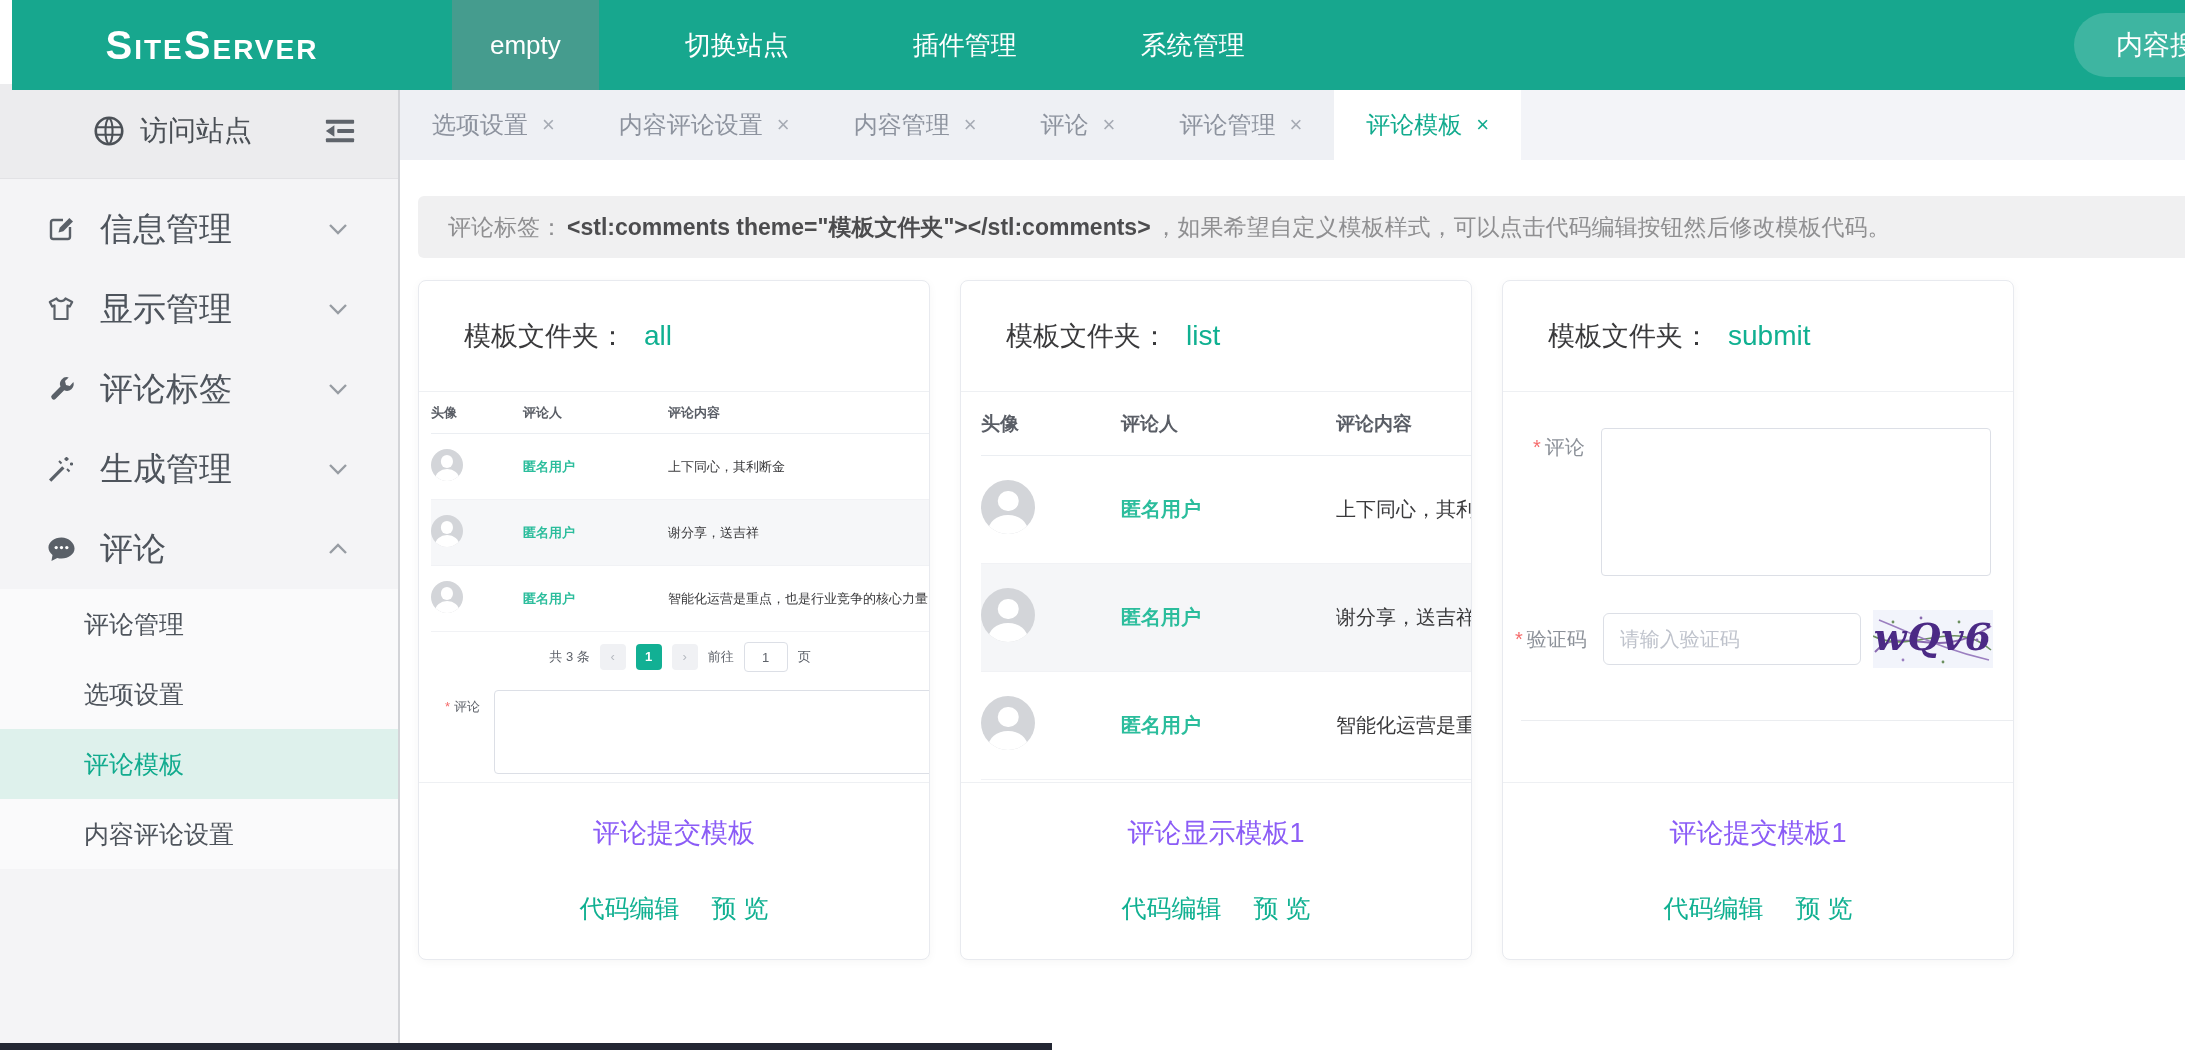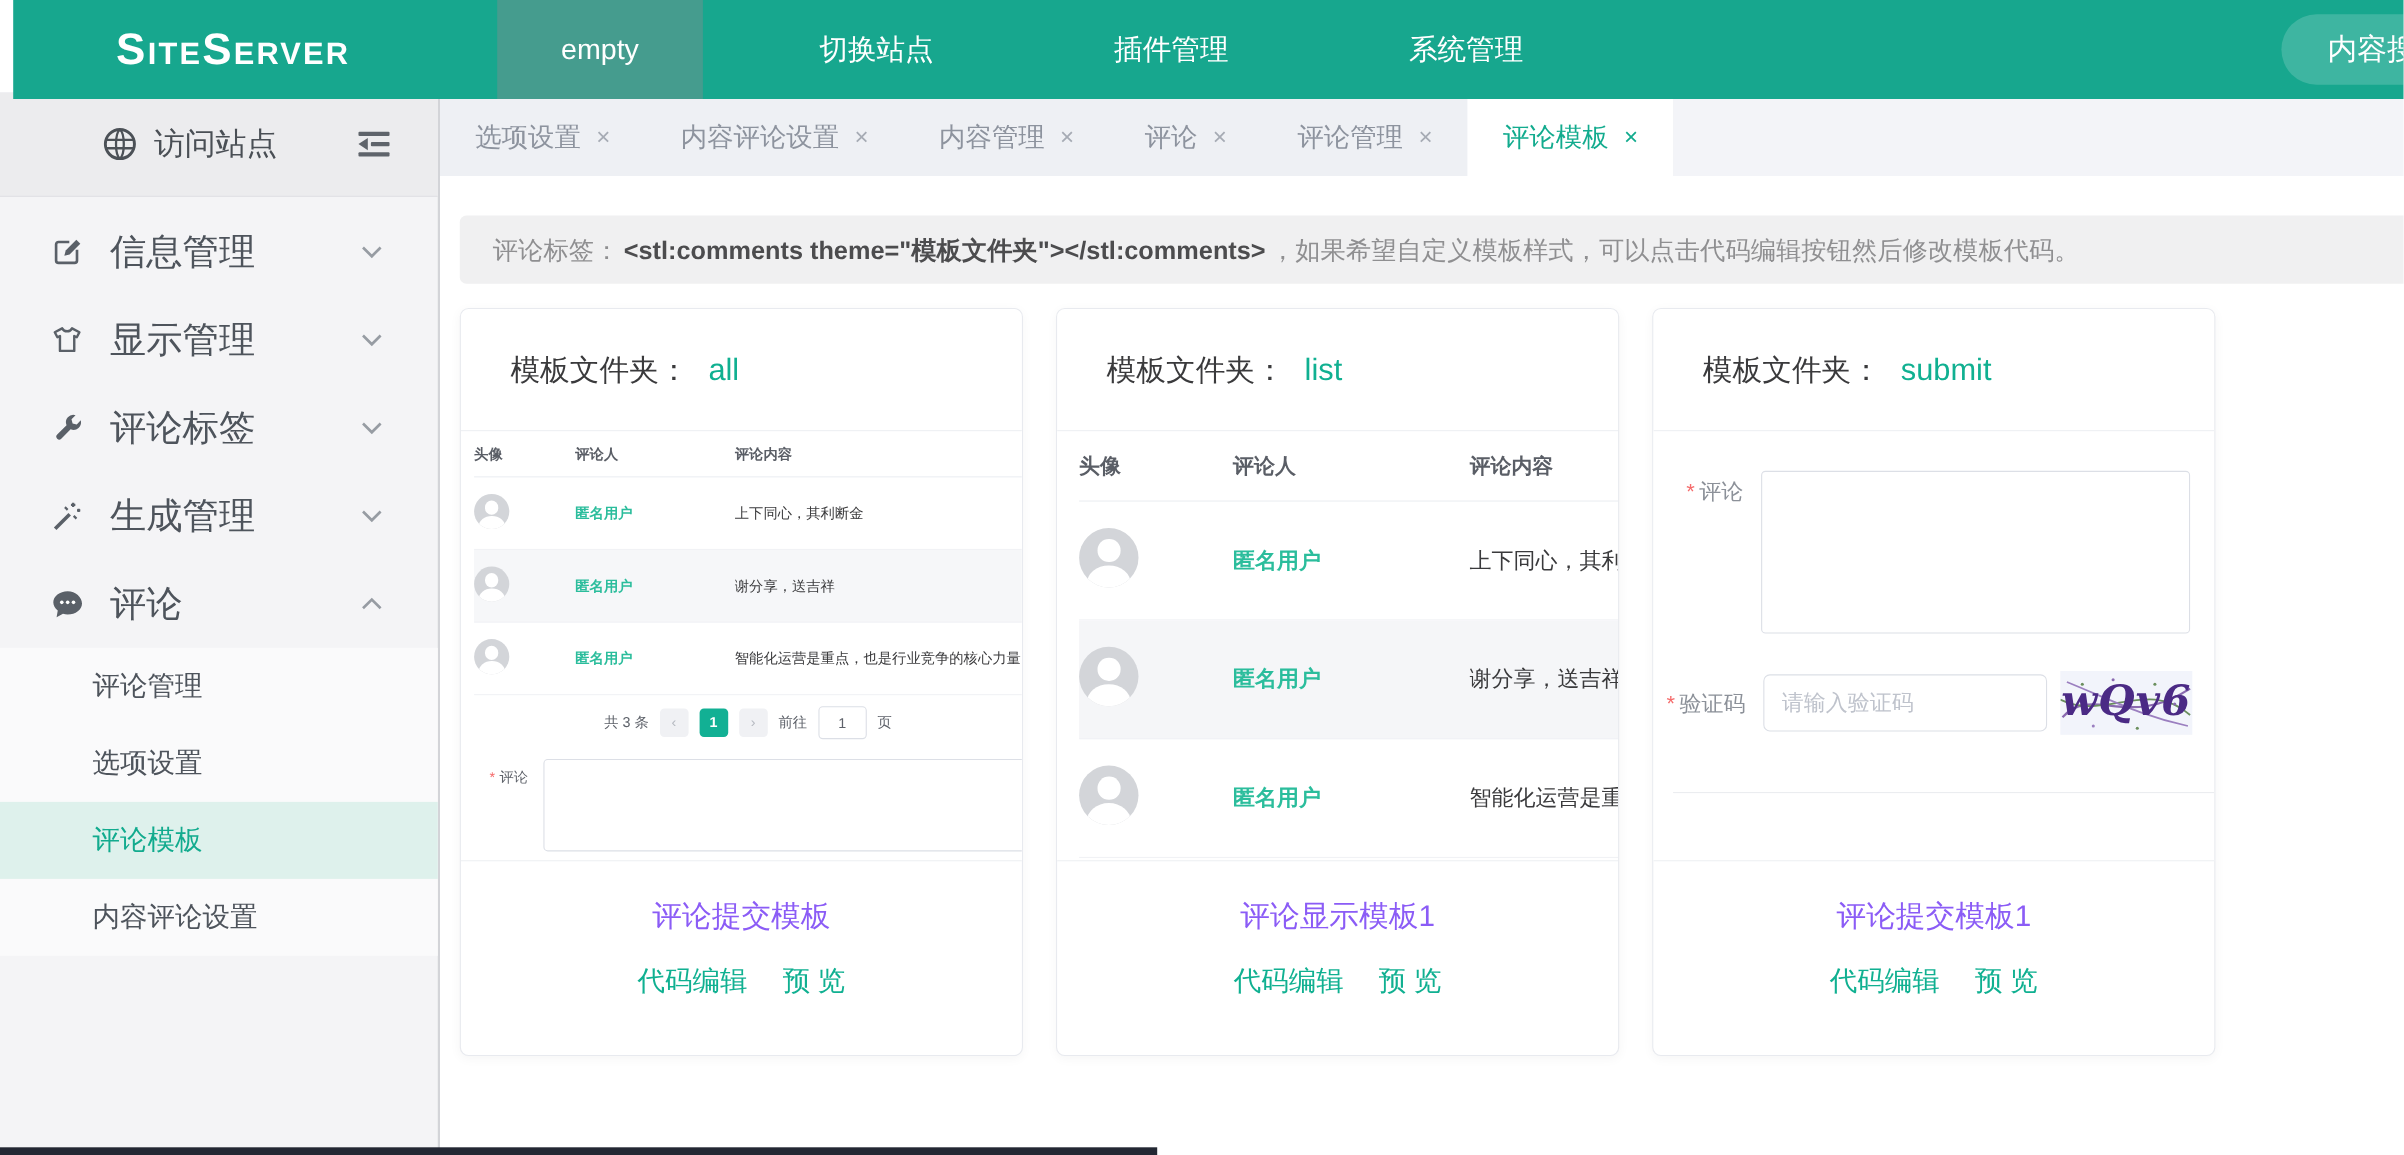--- a/index.html
+++ b/index.html
@@ -4,21 +4,21 @@
 <style>
   * { margin:0; padding:0; box-sizing:border-box; }
   html,body { width:2185px; height:1050px; overflow:hidden; }
   body { font-family:"Liberation Sans","DejaVu Sans",sans-serif; background:#fff; position:relative; color:#333; }
   [data-interactable="true"]{ cursor:pointer; }
 
   
   .app-header{ position:absolute; top:0; left:12px; width:100%; height:90px; background:#17a78e; display:flex; align-items:center; z-index:6; }
   .logo{ width:400px; text-align:center; color:#fff; font-weight:bold; font-size:40px; letter-spacing:2px; font-variant:small-caps; }
   .top-nav{ display:flex; height:100%; margin-left:40px; }
-  .nav-item{ line-height:90px; padding:0 58px; margin-right:48px; color:#fff; font-size:26px;text-align:center; }
+  .nav-item{ line-height:90px; padding:0 38px; margin-right:48px; color:#fff; font-size:26px;text-align:center; }
   .nav-item.active{ background:#459c8e; }
   .search-pill{ position:absolute; right:-70px; top:13px; height:64px; line-height:64px; padding:0 70px 0 42px; border-radius:32px; background:rgba(255,255,255,.17); color:#fff; font-size:27px; }
 
   
   .sidebar{ position:absolute; top:84px; left:0; bottom:0; width:400px; background:#f4f4f6; border-right:2px solid #d3d4d8; z-index:5; }
   .site-access{ height:95px; background:#ececee; border-bottom:1px solid #e2e2e5; display:flex; align-items:center; padding:0 42px 0 92px; }
   .site-access .sa-label{ font-size:28px; color:#4a4f55; margin-left:14px; }
   .site-access .collapse{ margin-left:auto; display:flex; }
   .menu{ padding-top:10px; }
   .menu-item{ height:80px; display:flex; align-items:center; padding:0 50px 0 44px; color:#4e545c; font-size:33px; }
@@ -40,21 +40,21 @@
   .notice{ margin:36px -30px 0 18px; height:62px; background:#f0f0f1; border-radius:6px; display:flex; align-items:center; padding:0 30px; font-size:23px; color:#8f8f91; white-space:nowrap; overflow:hidden; }
   .notice .code{ font-weight:bold; color:#4c4c4e; margin:0 4px; }
 
   .cards{ display:flex; gap:30px; margin:22px 0 0 18px; }
   .card{ flex:none; width:512px; height:680px; background:#fff; border:1px solid #e8eaef; border-radius:8px; box-shadow:0 2px 10px rgba(0,0,0,.04); overflow:hidden; }
   .card-head{ height:110px; display:flex; align-items:center; padding-left:45px; font-size:27px; color:#3a3a3c; }
   .folder-value{ color:#10b091; margin-left:18px; font-size:28px; }
   .card-body{ height:392px; border-top:1px solid #eef0f3; border-bottom:1px solid #eef0f3; position:relative; overflow:hidden; background:#fff; }
   .card-foot{ text-align:center; padding-top:32px; }
   .card-title{ font-size:27px; color:#8b5cf6; }
-  .card-actions{ margin-top:24px; font-size:25px; color:#10b091; display:flex; justify-content:center; gap:32px; }
+  .card-actions{ margin-top:41px; font-size:25px; color:#10b091; display:flex; justify-content:center; gap:32px; }
 
   
   .avatar{ background:#d3d5d9; border-radius:50%; position:relative; overflow:hidden; display:inline-block; }
   .avatar::before{ content:""; position:absolute; left:50%; top:20%; width:38%; height:38%; transform:translateX(-50%); background:#fff; border-radius:50%; }
   .avatar::after{ content:""; position:absolute; left:50%; top:64%; width:74%; height:62%; transform:translateX(-50%); background:#fff; border-radius:50%; }
   .av-s{ width:32px; height:32px; } .av-m{ width:54px; height:54px; }
 
   
   .m1{ padding:0 0 0 12px; font-size:13px; }
   .m1-head{ display:flex; align-items:center; height:42px; font-weight:bold; color:#5a5e66; border-bottom:1px solid #ebeef2; }

